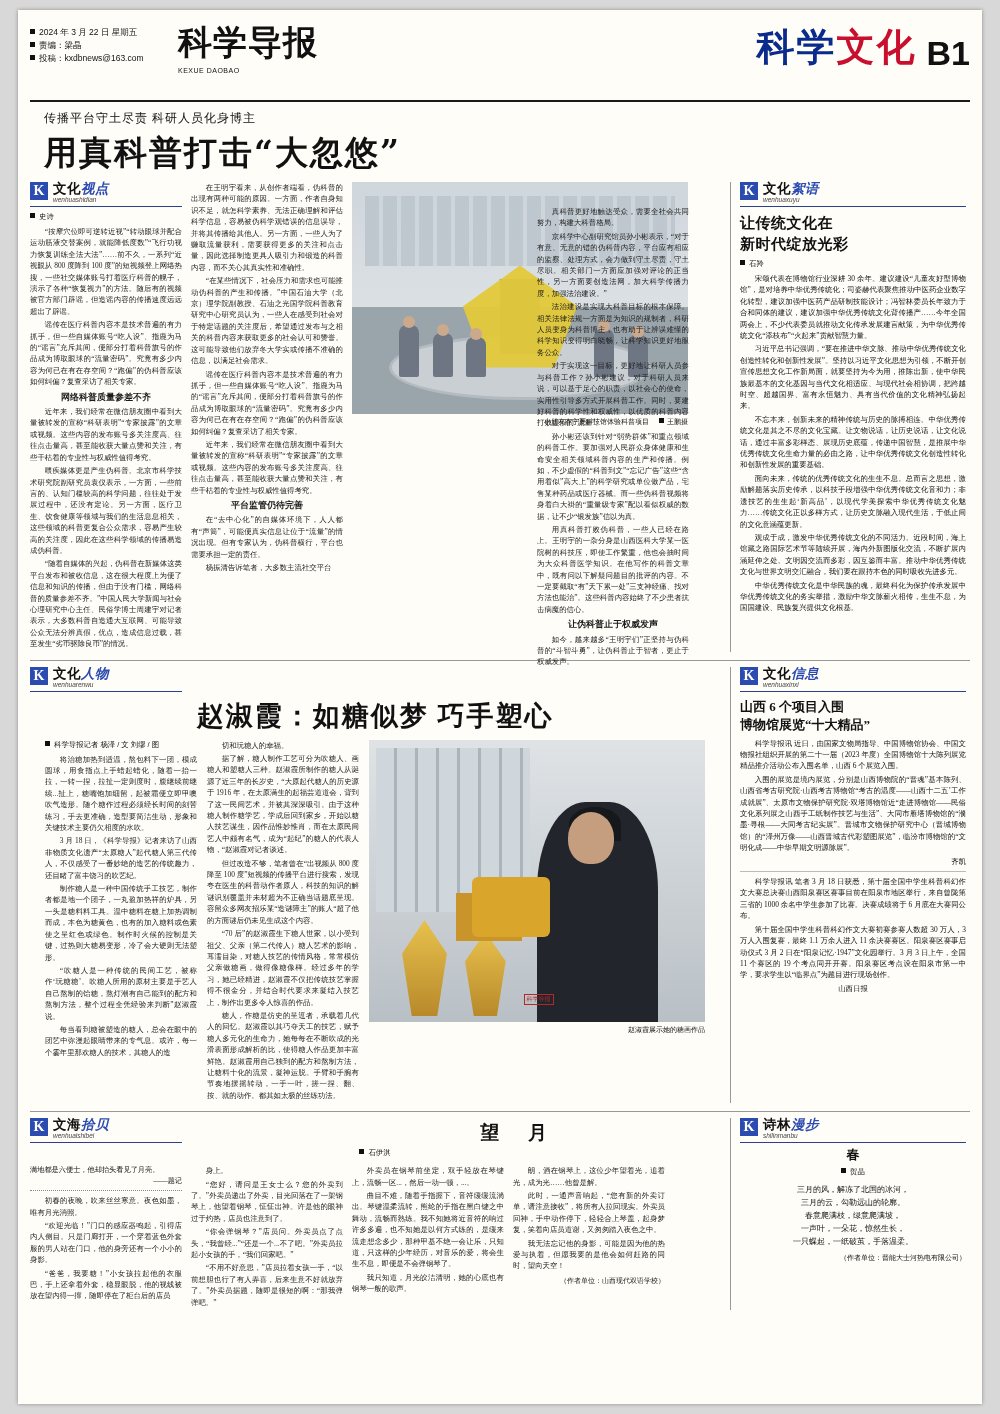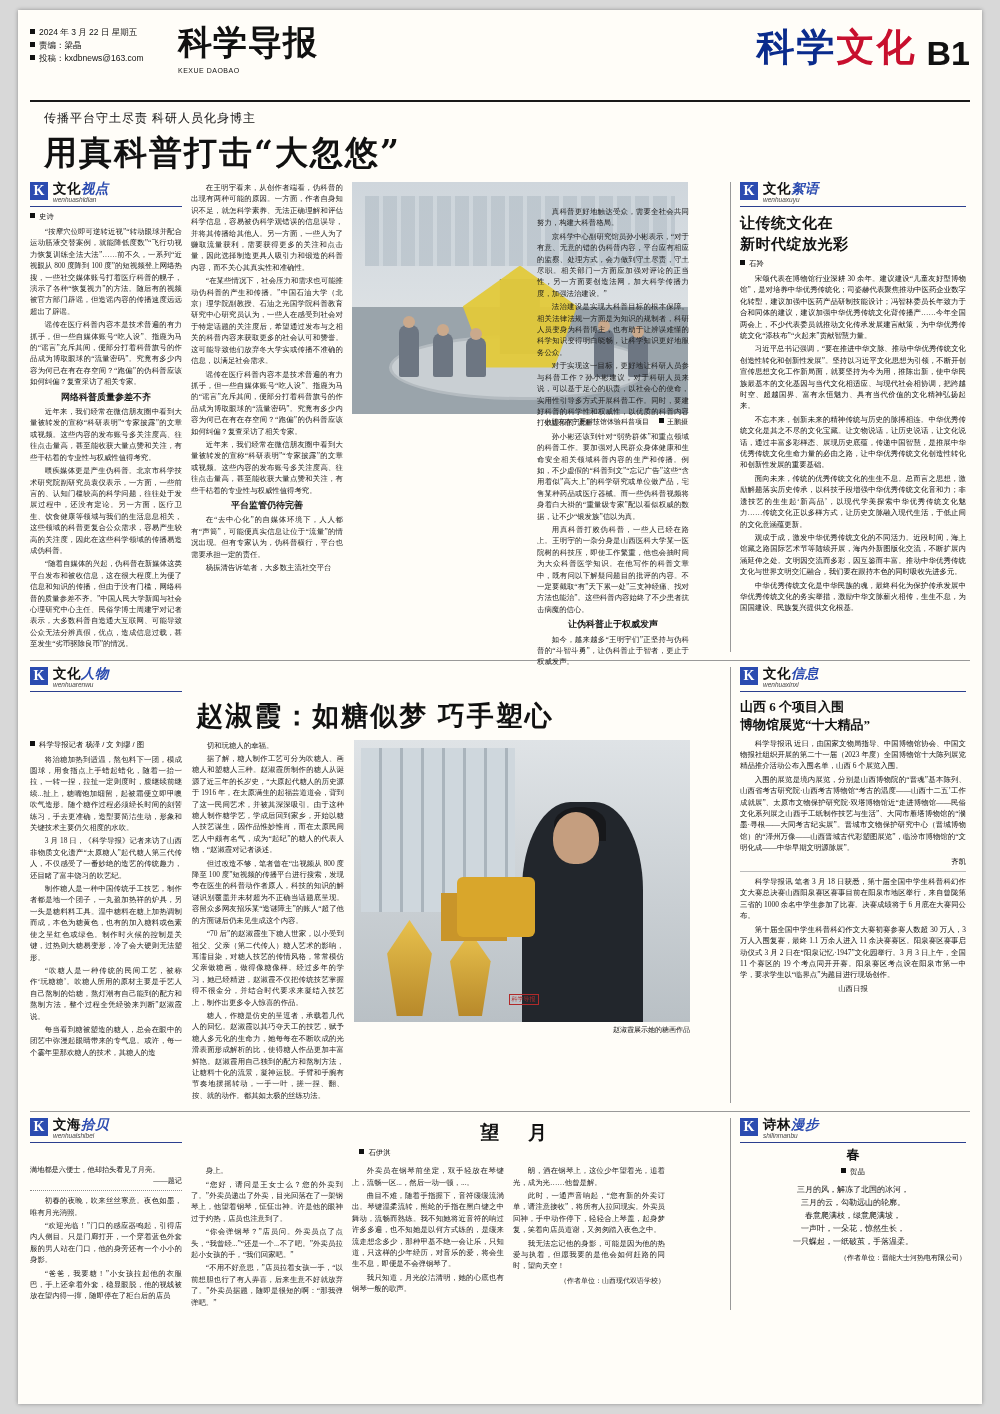--- a/index.html
+++ b/index.html
@@ -213,36 +213,36 @@
     border-top: 1px solid #999;
     padding-top: 6px;
     display: flex; gap: 10px;
   }
   .feature-left { width: 690px; }
   .feature-headline {
     font-size: 27px; font-weight: bold;
     letter-spacing: 2px;
     text-align: center;
     margin: 6px 0 6px 0;
-    font-family: Liberation Sans, sans-serif;
+    font-family: Liberation Serif, serif;
   }
   .feature-byline {
     font-size: 7.4px;
     margin-bottom: 4px;
     font-family: "Liberation Sans", sans-serif;
   }
   .feature-byline::before {
     content: "";
     display: inline-block;
     width: 5px; height: 5px;
     background: #111;
     margin-right: 4px;
     vertical-align: 1px;
   }
-  .feature-cols { display: flex; gap: 10px; }
+  .feature-cols { display: flex; gap: 10px; justify-content: center; }
   .fcol { width: 152px; }
   .fphoto-wrap { width: 336px; }
   .fphoto {
     width: 336px; height: 282px;
     background: #6f7d88;
     position: relative; overflow: hidden;
   }
 
   
   .bottom {

